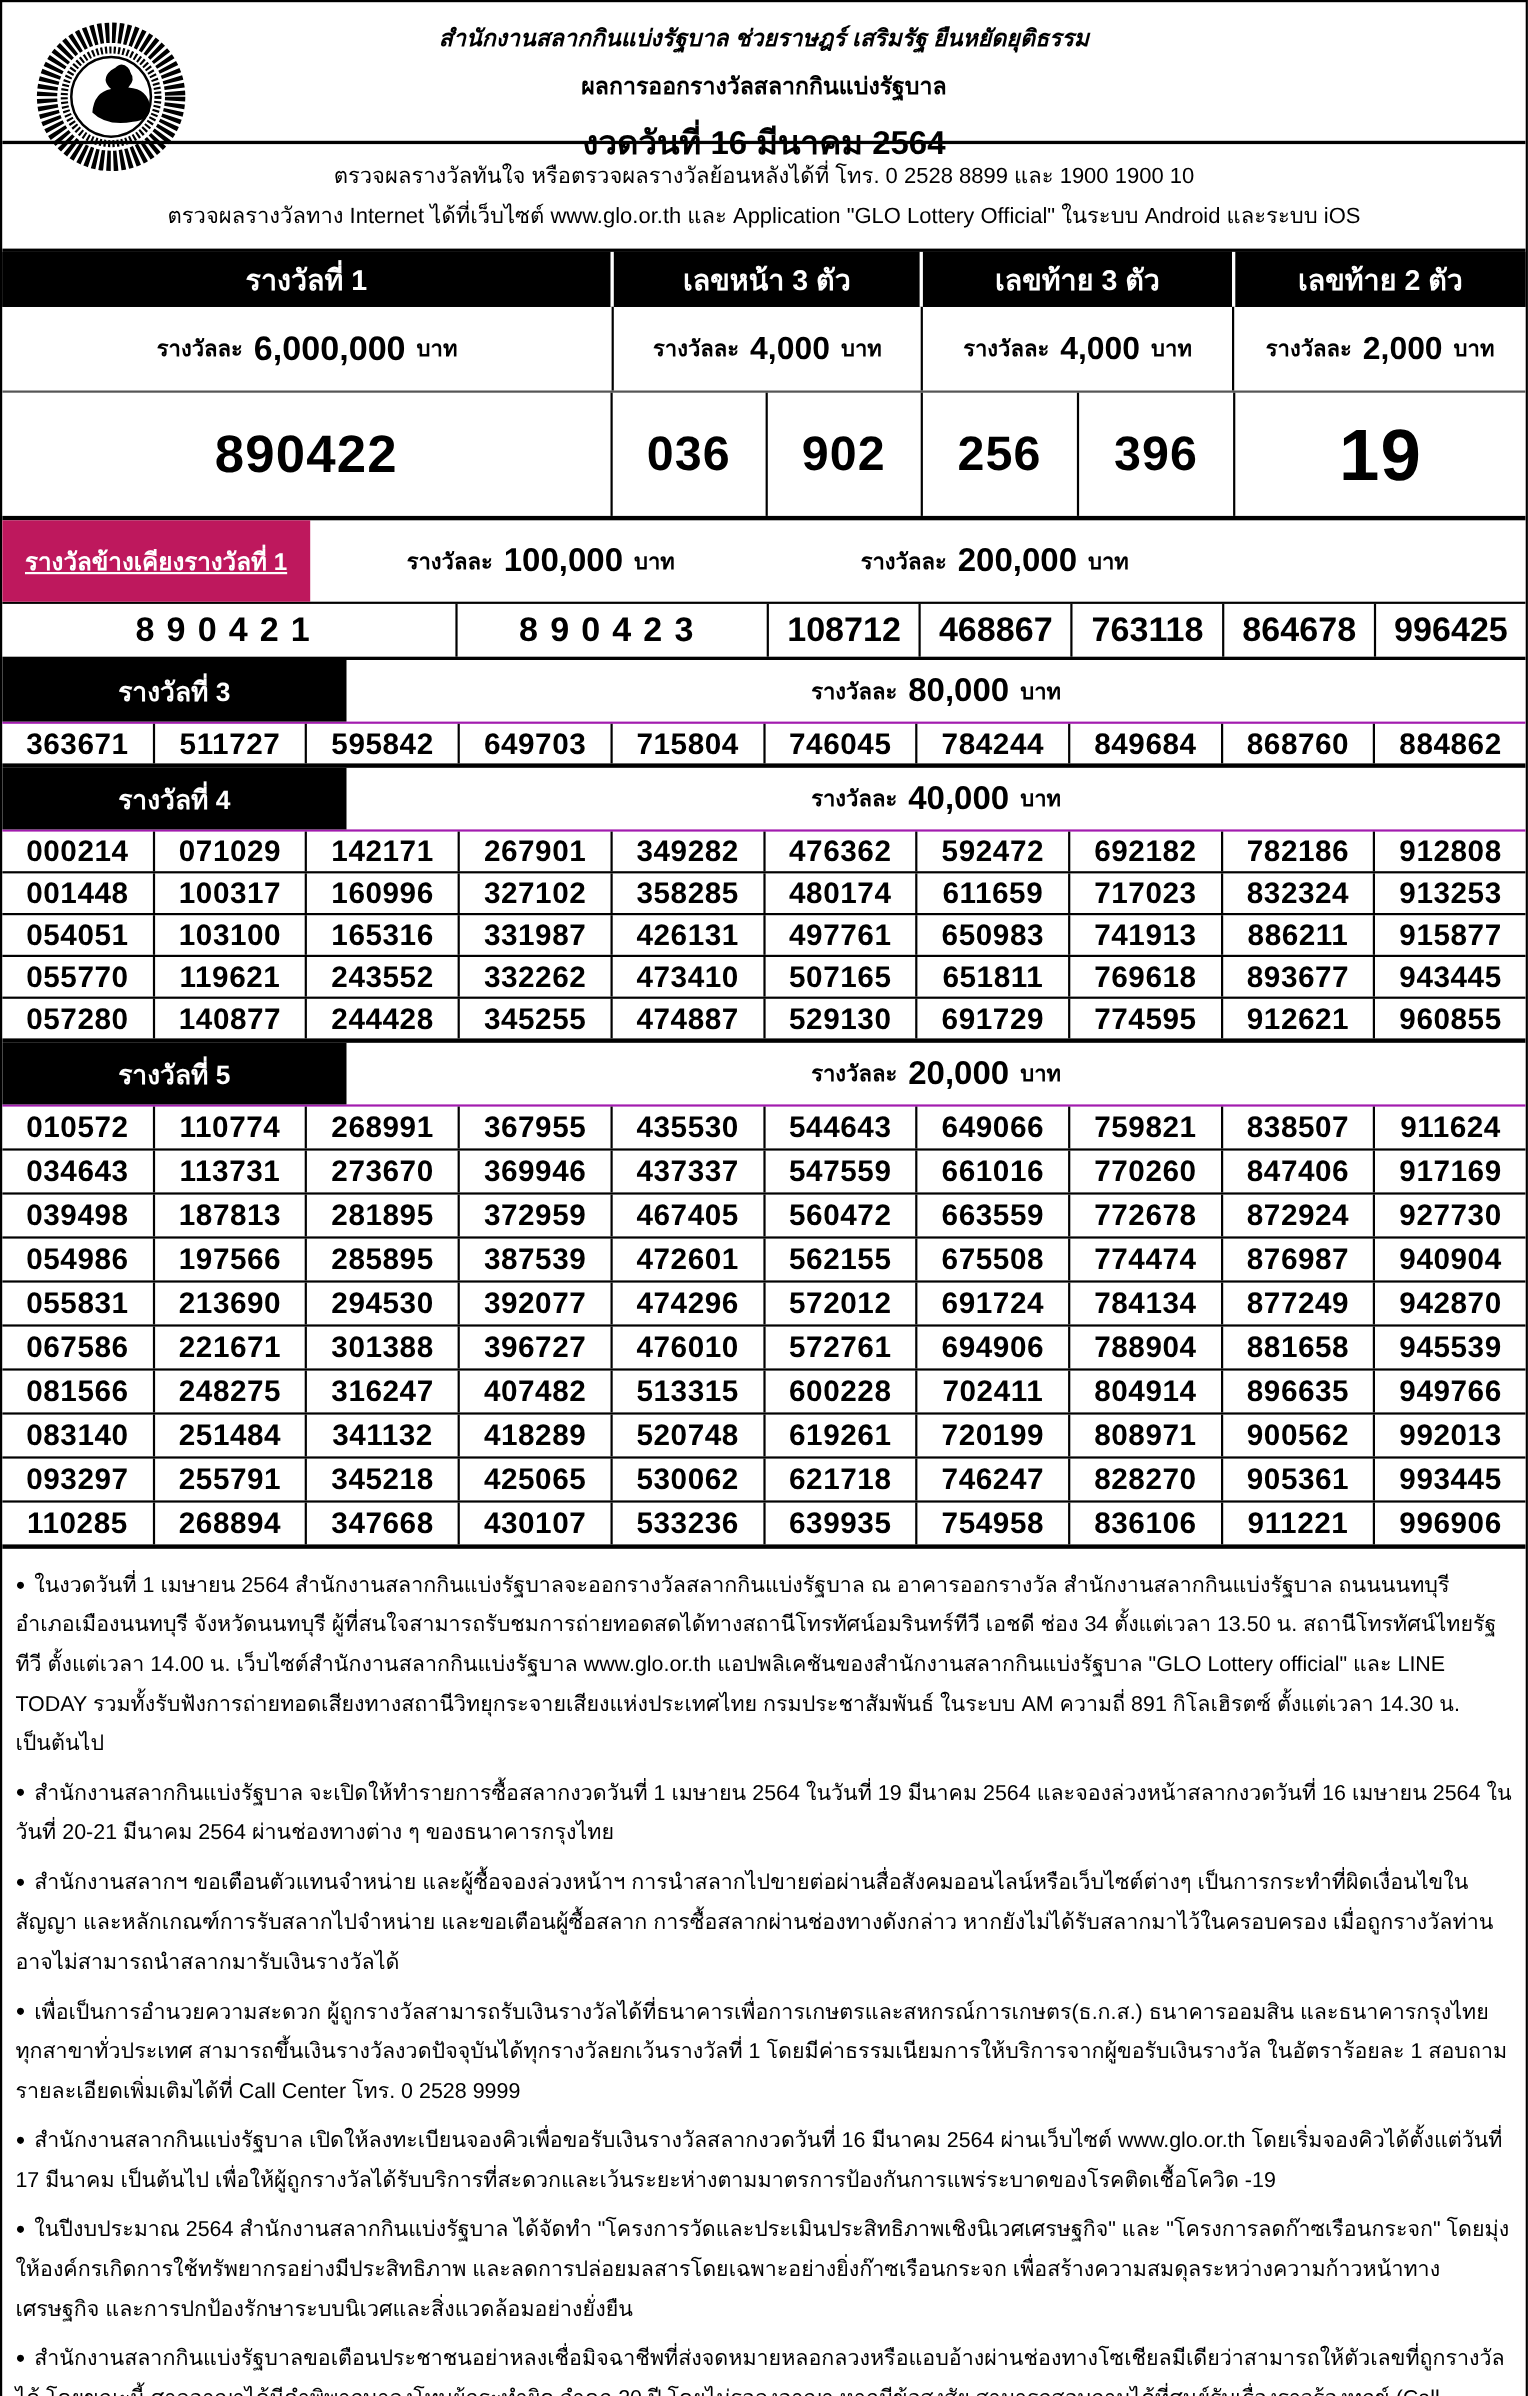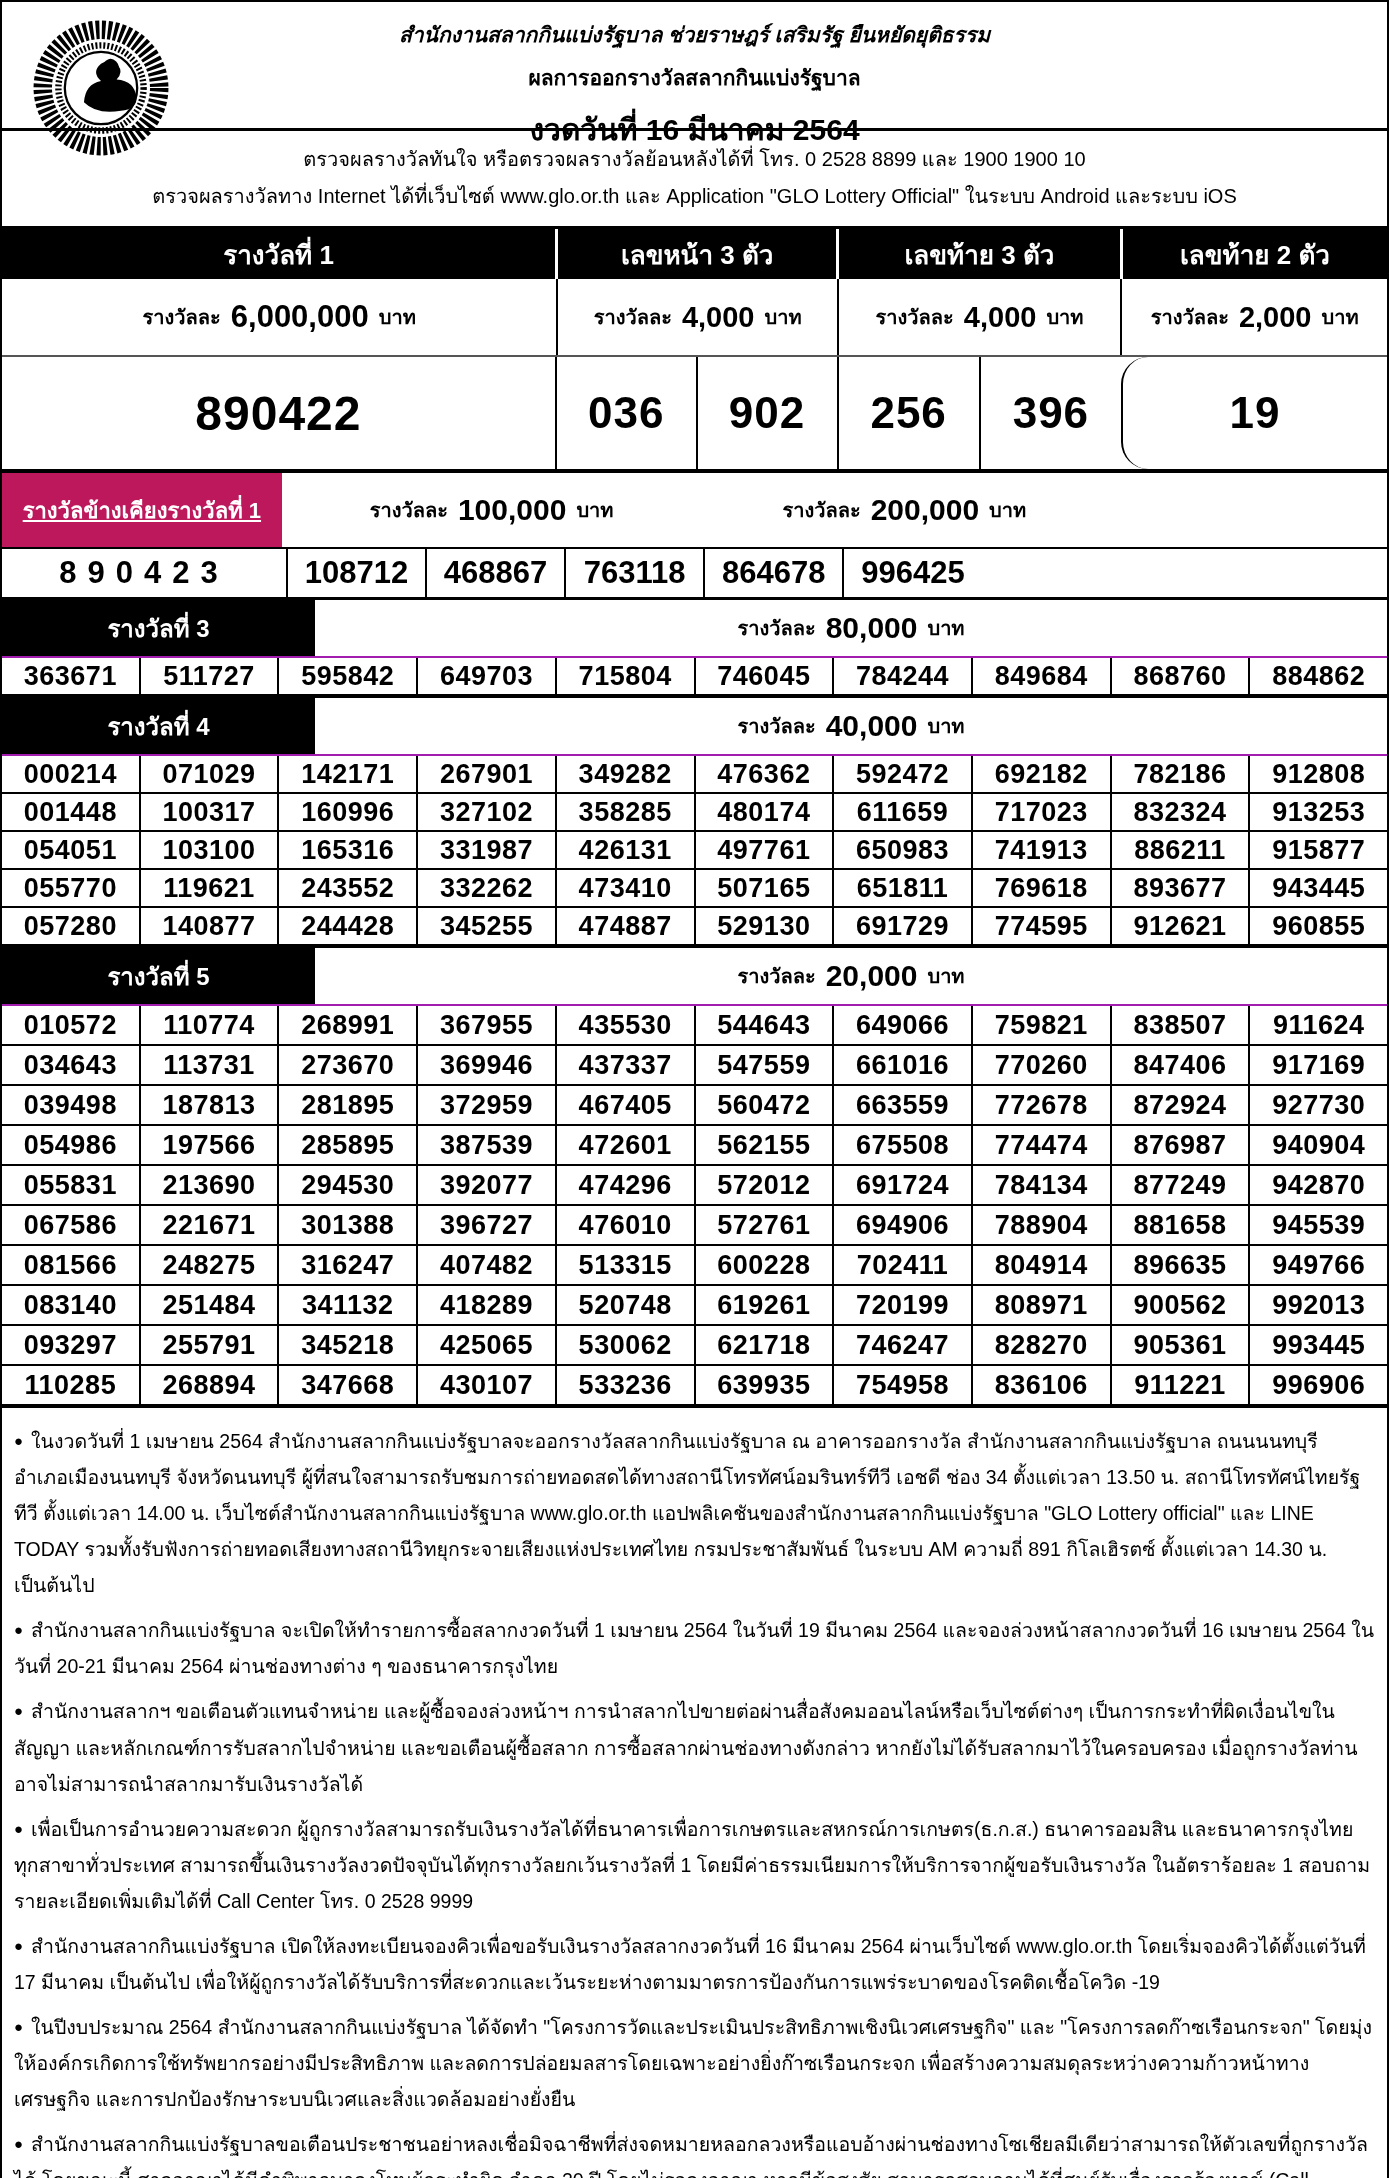--- a/index.html
+++ b/index.html
@@ -33,21 +33,21 @@
   .amt-prefix,.amt-unit{font-size:20px;font-weight:bold;}
   .amt-value{font-size:29px;font-weight:bold;}
   .amt-value.big{font-size:31px;}
   
   .topnum-row{display:flex;border-top:2px solid #555;border-bottom:4px solid #000;}
   .topnum-cell{display:flex;align-items:center;justify-content:center;
     height:112px;font-weight:bold;font-size:44px;letter-spacing:1px;}
   .topnum-cell + .topnum-cell{border-left:2px solid #000;}
   .w-h2{width:10.1%;} .w-h3{width:10.2%;}
   .first-num{font-size:48px;}
-  .last2-num{font-size:44px;border-radius:27px;}
+  .last2-num{font-size:66px;}
   
   .mix-row{display:flex;}
   .mix-black{background:#be185d;color:#fff;font-weight:bold;
     display:flex;align-items:center;justify-content:center;height:74px;text-decoration:underline;}
   .mix-white{display:flex;align-items:center;justify-content:center;gap:10px;height:74px;}
   .w-s1{width:20.2%;} .w-s2{width:30.3%;} .w-s3{width:20.2%;} .w-s4{width:29.3%;}
   .adj-label{font-size:22px;} .p2-label{font-size:25px;}
   
   .sidenum-row{display:flex;border-top:2px solid #000;border-bottom:3px solid #000;}
   .sidenum-cell{display:flex;align-items:center;justify-content:center;
@@ -148,20 +148,21 @@
       <span class="amt-unit">บาท</span>
     </div>
     <div class="mix-white w-s4">
       <span class="amt-prefix">รางวัลละ</span>
       <span class="sec-amt-val">200,000</span>
       <span class="amt-unit">บาท</span>
     </div>
   </div>
 
   <div class="sidenum-row">
+    <div class="sidenum-cell w-a1 spaced">890421</div>
     <div class="sidenum-cell w-a2 spaced">890423</div>
     <div class="sidenum-cell w-p2">108712</div>
     <div class="sidenum-cell w-p2">468867</div>
     <div class="sidenum-cell w-p2">763118</div>
     <div class="sidenum-cell w-p2">864678</div>
     <div class="sidenum-cell w-p2">996425</div>
   </div>
 
   <div class="sec-row">
     <div class="sec-black">รางวัลที่  3</div>

